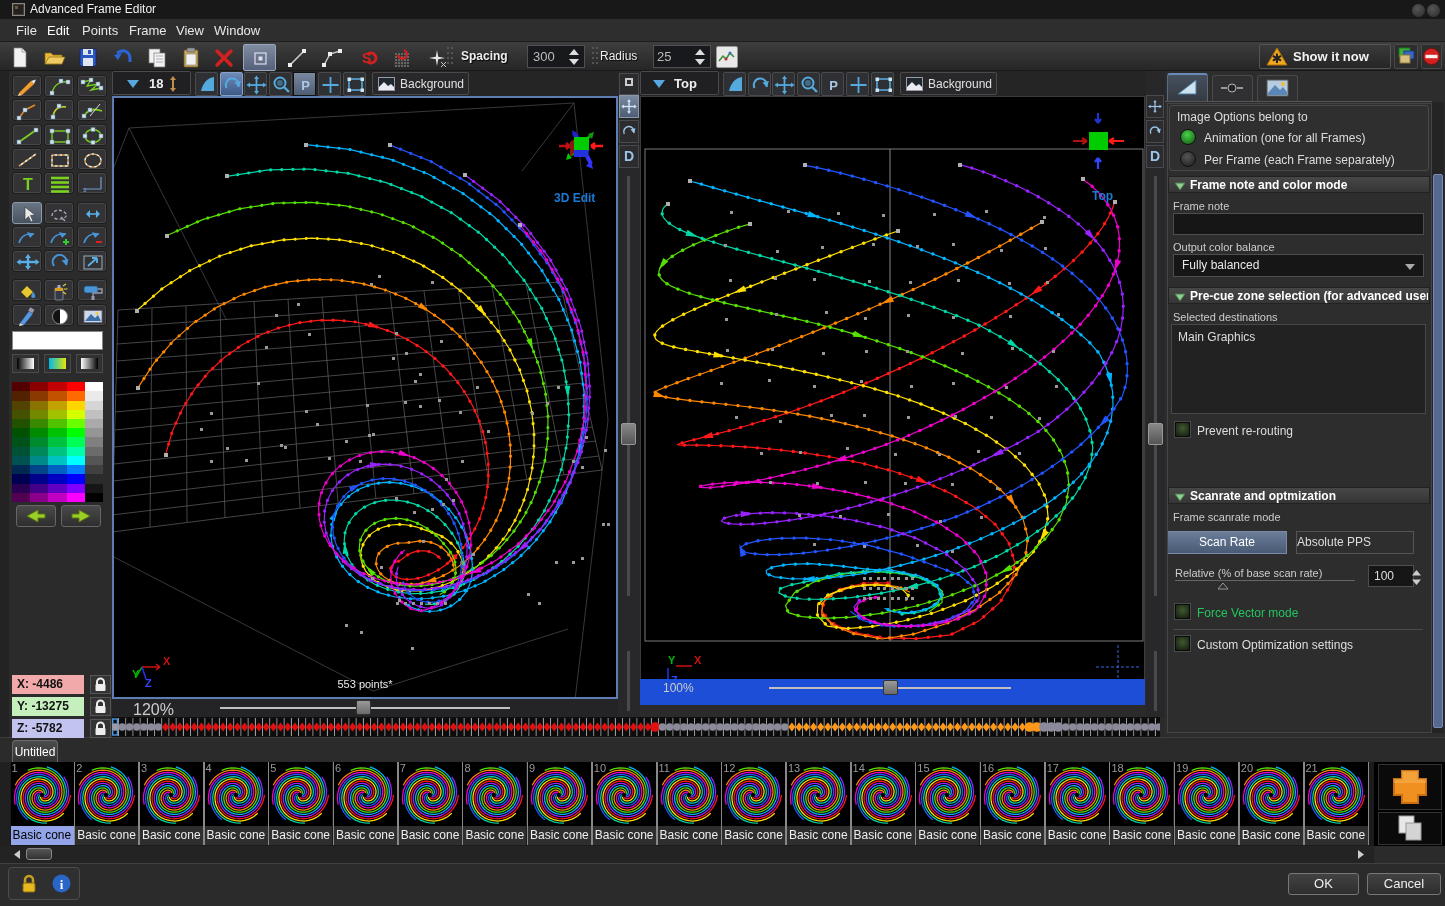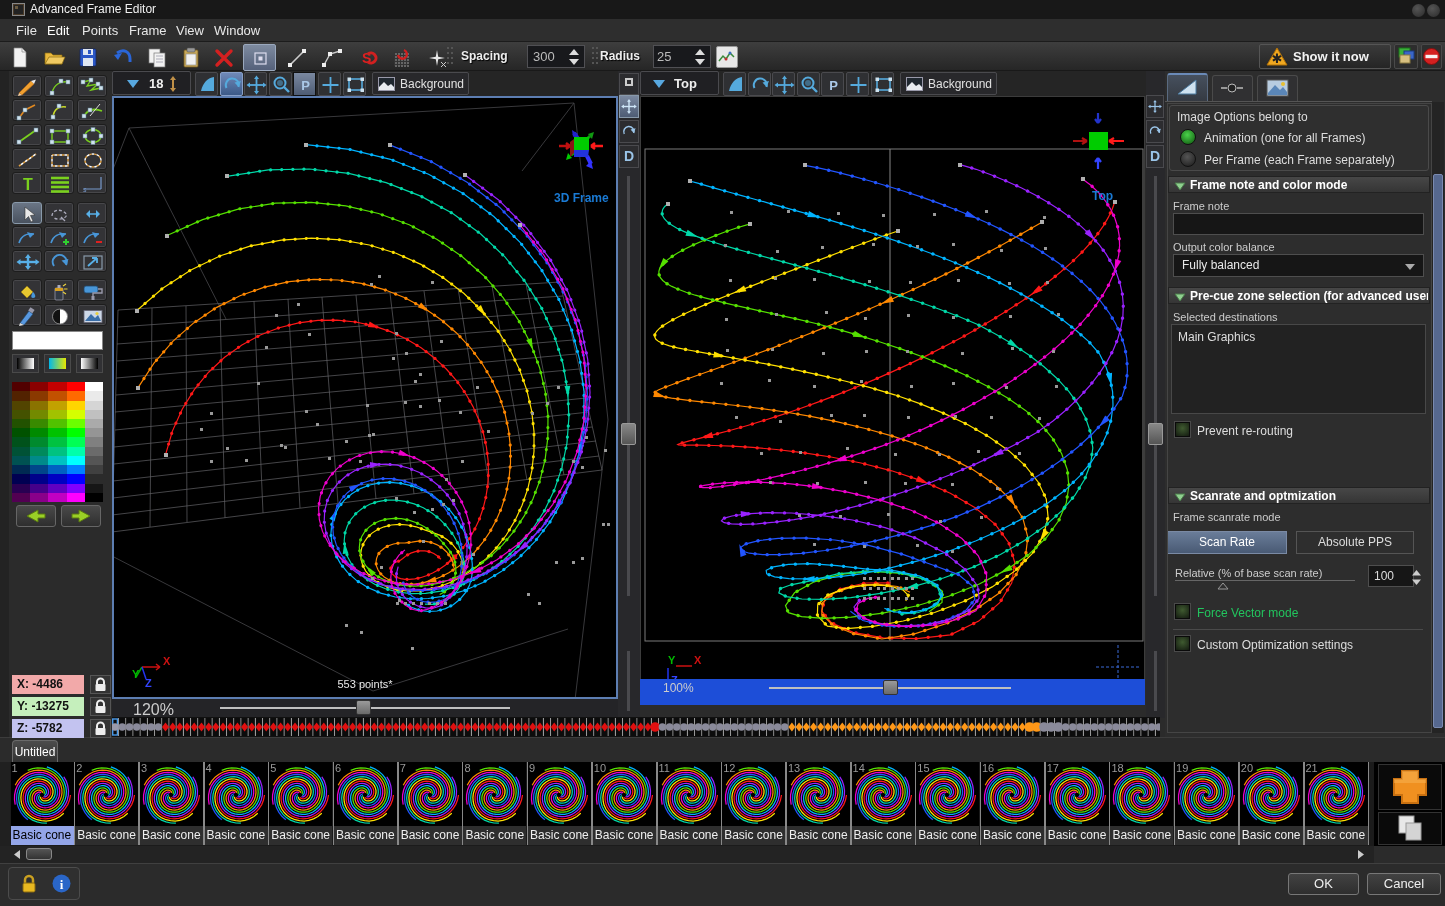--- a/index.html
+++ b/index.html
@@ -159,21 +159,21 @@
   <rect x="0" y="1" width="2" height="2"></rect>
         <rect x="4" y="1" width="2" height="2"></rect>
         <rect x="0" y="6" width="2" height="2"></rect>
         <rect x="4" y="6" width="2" height="2"></rect>
         <rect x="0" y="11" width="2" height="2"></rect>
         <rect x="4" y="11" width="2" height="2"></rect>
         <rect x="0" y="16" width="2" height="2"></rect>
         <rect x="4" y="16" width="2" height="2"></rect>
       </g>
     </svg>
-  <div class="abs" style="left:600px;top:7px;font-size:12px;font-weight:bold;color:#eee;text-shadow:1px 1px 1px #000">Radius</div>
+  <div class="abs" style="left:600px;top:7px;font-size:12px;font-weight:normal;color:#eee;text-shadow:1px 1px 1px #000">Radius</div>
   <div class="abs" style="left:653px;top:3px;width:58px;height:23px;background:#18191c;border:1px solid #505054;color:#bbb;font-size:13px;padding:3px 0 0 3px">25</div>
   <svg class="abs" style="left:694px;top:6px" width="12" height="18">
       <path d="M6 1 L11 7 L1 7 Z" fill="#ddd"></path>
       <path d="M6 17 L11 11 L1 11 Z" fill="#ddd"></path>
     </svg>
   <div class="abs" style="left:716px;top:4px;width:22px;height:22px;background:#e8e8e8;border:1px solid #999;border-radius:2px">
     <svg width="20" height="20">
         <path d="M2 14 L6 9 L9 12 L13 6 L17 10" fill="none" stroke="#3a8a3a" stroke-width="1.5"></path>
         <circle cx="9" cy="12" r="1.5" fill="#c03030"></circle>
         <circle cx="13" cy="6" r="1.5" fill="#3a6ac0"></circle>
@@ -425,21 +425,21 @@
         <path d="M47 45 L40 42 L45 37 Z" fill="#3333ff"></path>
     <path d="M44 12 L40 16" stroke="#119911" stroke-width="3"></path>
         <path d="M48 8 L42 10 L46 15 Z" fill="#119911"></path>
     <path d="M25 31 L29 28" stroke="#00bb00" stroke-width="3"></path>
         <path d="M20 36 L26 34 L22 29 Z" fill="#00cc00"></path>
     <path d="M24 18 L28 15 L28 29 L24 33 Z" fill="#8a1515"></path>
     <rect x="28" y="13" width="15" height="13" fill="#00cc00"></rect>
     <path d="M28 26 L43 26 L42 33 L28 33 Z" fill="#2233dd"></path>
     </g>
   </svg>
-  <div class="abs" style="left:440px;top:93px;font-size:12px;color:#1a7ad4;font-weight:bold">3D Frame</div>
+  <div class="abs" style="left:440px;top:93px;font-size:12px;color:#1a7ad4;font-weight:bold">3D Edit</div>
   
   <svg class="abs" style="left:18px;top:555px" width="60" height="42" viewBox="0 0 60 42">
     <path d="M10 14 L28 14 M28 14 L24 11 M28 14 L24 17" stroke="#cc1111" stroke-width="1.5" fill="none"></path>
     <text x="31" y="12" font-size="11" fill="#cc1111" font-weight="bold">X</text>
     <path d="M10 14 L4 24" stroke="#00aa00" stroke-width="1.5"></path>
     <text x="0" y="25" font-size="11" fill="#00bb00" font-weight="bold">Y</text>
     <path d="M10 14 L14 26" stroke="#2233ee" stroke-width="1.5"></path>
     <text x="13" y="34" font-size="11" fill="#3344ff" font-weight="bold">Z</text>
   </svg>
   <div class="abs" style="left:0;top:580px;width:502px;text-align:center;font-size:11px;color:#e8e8e8">553 points*</div>
@@ -1725,21 +1725,21 @@
   <div class="abs" style="left:32px;top:353px;font-size:12px;color:#ddd">Prevent re-routing</div>
 
   <div class="abs hdr" style="left:3px;top:416px;width:262px;height:17px">
     <svg class="abs" style="left:5px;top:5px" width="12" height="9">
         <path d="M1 1 L11 1 L6 8 Z" fill="#8fd08f" stroke="#4a7a4a"></path>
       </svg>
     <div class="abs" style="left:21px;top:1px">Scanrate and optmization</div>
   </div>
   <div class="abs lbl" style="left:8px;top:440px">Frame scanrate mode</div>
   <div class="abs" style="left:2px;top:460px;width:120px;height:23px;background:linear-gradient(#6a7d99,#495a74);border:1px solid #7a8aa4;color:#fff;font-size:12px;text-align:center;line-height:21px">Scan Rate</div>
-  <div class="abs" style="left:131px;top:460px;width:118px;height:23px;background:#2e2e2e;border:1px solid #555;color:#ddd;font-size:12px;text-align:center;line-height:21px">Absolute PPS</div>
+  <div class="abs" style="left:131px;top:460px;width:118px;height:23px;background:#2e2e2e;border:1px solid #555;color:#ddd;font-size:12px;line-height:21px">Absolute PPS</div>
   <div class="abs lbl" style="left:10px;top:496px">Relative (% of base scan rate)</div>
   <div class="abs" style="left:10px;top:509px;width:180px;height:1px;background:#666"></div>
   <svg class="abs" style="left:52px;top:511px" width="12" height="8">
       <path d="M6 1 L11 7 L1 7 Z" fill="none" stroke="#999"></path>
     </svg>
   <div class="abs" style="left:203px;top:494px;width:46px;height:22px;background:#161616;border:1px solid #4e4e4e;color:#ddd;font-size:12px;padding:3px 0 0 5px">100</div>
   <svg class="abs" style="left:246px;top:498px" width="11" height="17">
       <path d="M5.5 1 L10 6.5 L1 6.5 Z" fill="#ccc"></path>
       <path d="M5.5 16 L10 10.5 L1 10.5 Z" fill="#ccc"></path>
     </svg>

